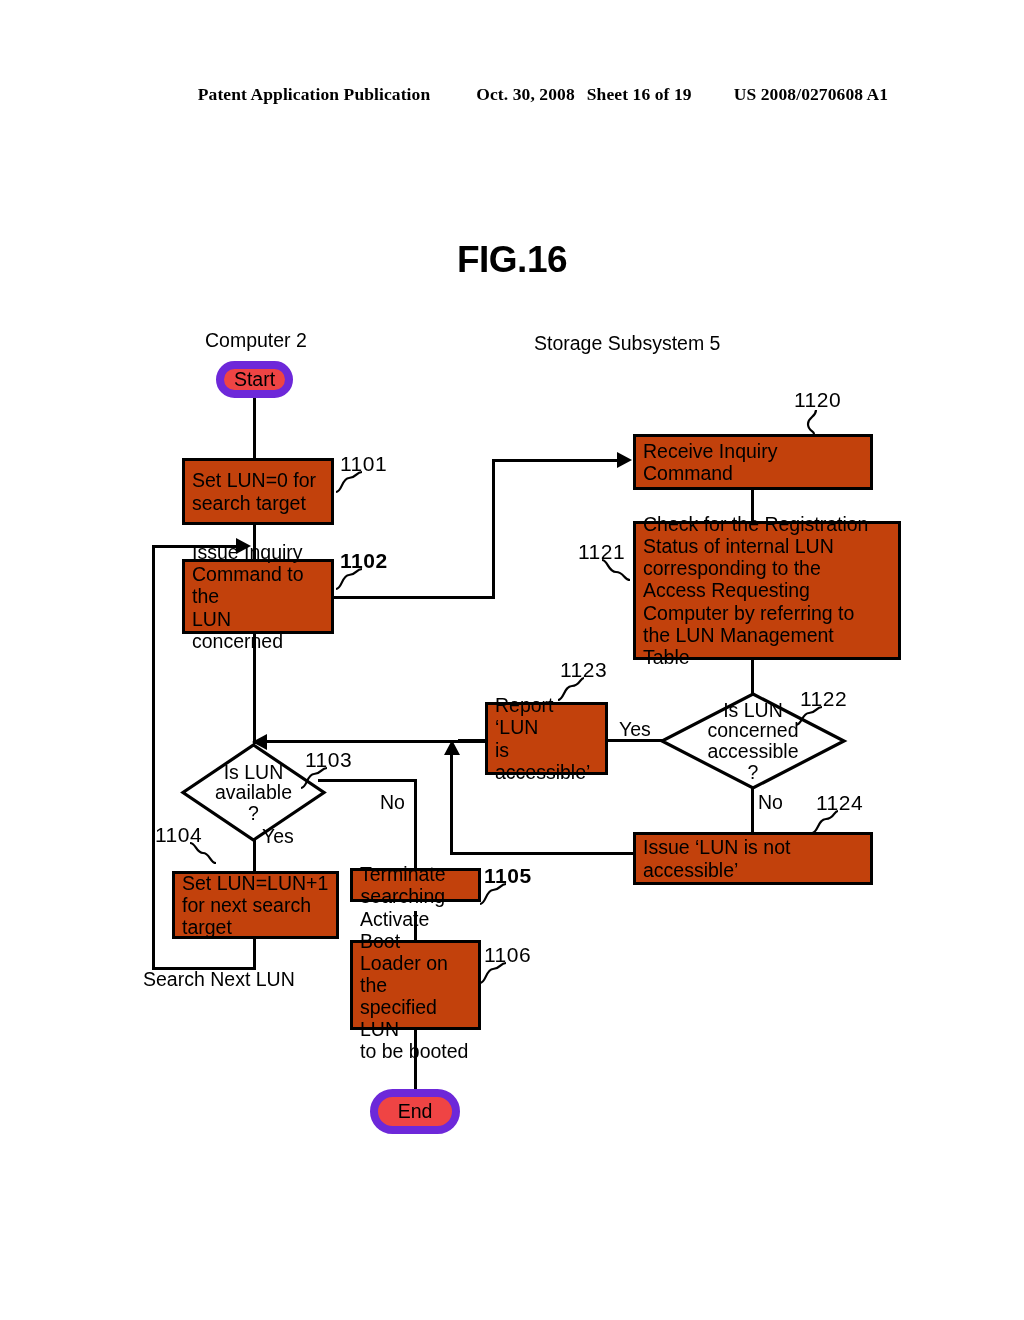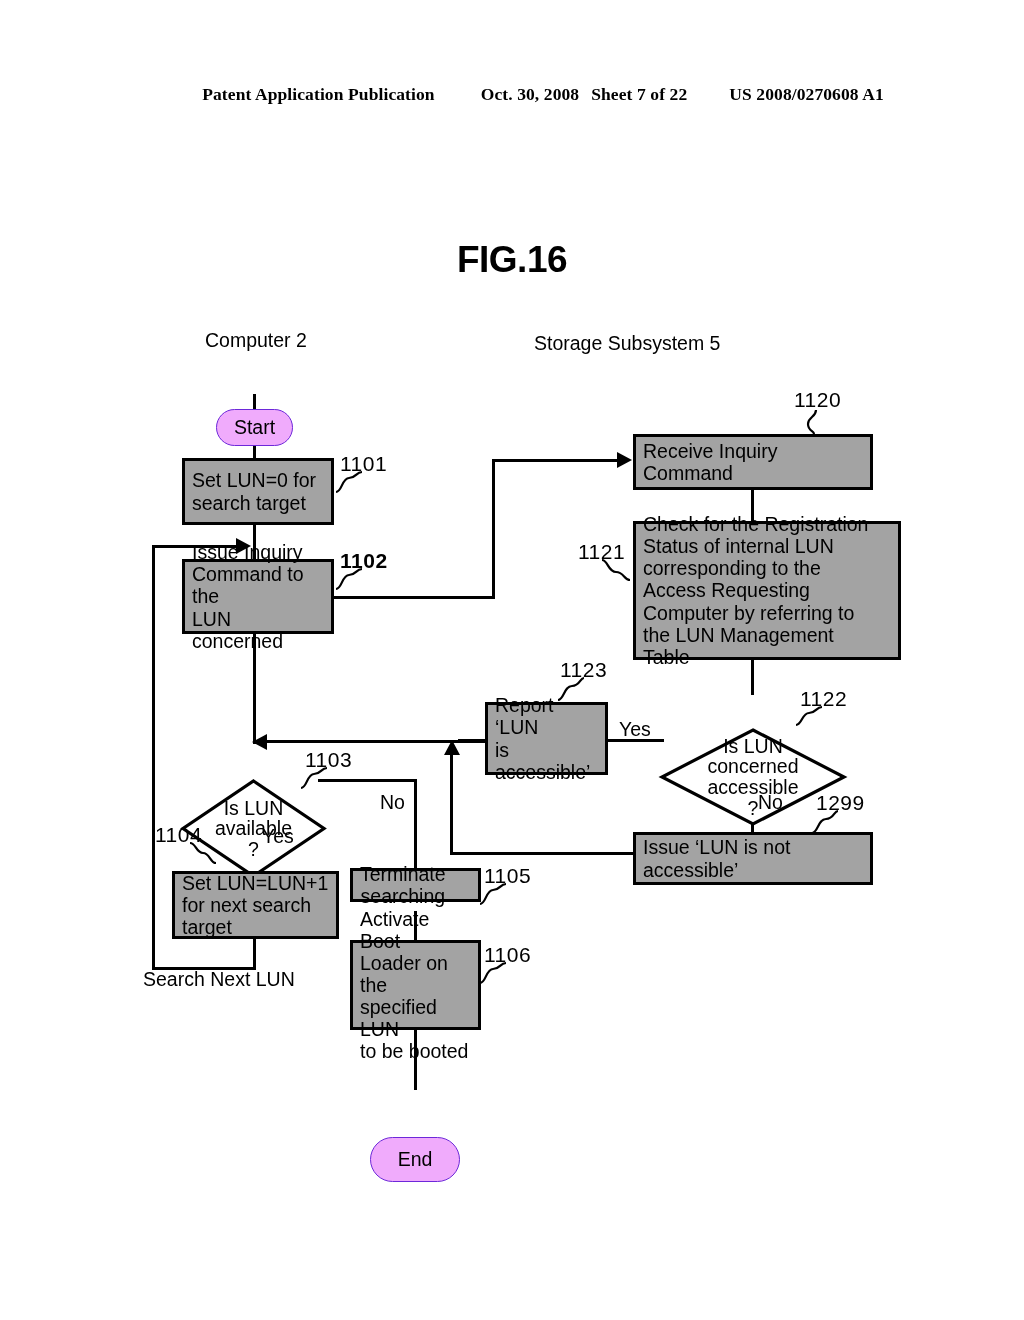--- a/index.html
+++ b/index.html
@@ -56,50 +56,48 @@
     white-space: nowrap;
   }
   #lane-computer { left: 205px; top: 329px; }
   #lane-storage  { left: 534px; top: 332px; }
 
   
   .node {
     position: absolute;
     box-sizing: border-box;
     border: 3px solid #000;
-    background: #a3a3a3;
+    background: #c2410c;
     display: flex;
     align-items: center;
     z-index: 3;
   }
   .node .node-text {
     font-size: 19.5px;
     line-height: 1.13;
     padding: 0 4px 0 7px;
     white-space: pre-line;
   }
   .terminator {
     position: absolute;
     box-sizing: border-box;
-    border: 1px solid #6d28d9;
+    border: 8px solid #6d28d9;
     border-radius: 26px;
-    background: #f0abfc;
+    background: #ef4444;
     display: flex;
     align-items: center;
     justify-content: center;
     font-size: 19.5px;
     z-index: 3;
-    margin-top: 48px;
   }
 
   
   .decision {
     position: absolute;
     z-index: 3;
-    margin-top: 36px;
   }
   .decision svg {
     position: absolute;
     left: 0; top: 0;
     overflow: visible;
   }
   .decision .dec-text {
     position: absolute;
     left: 0; top: 0;
     width: 100%; height: 100%;
@@ -177,21 +175,21 @@
     white-space: nowrap;
     z-index: 4;
   }
 </style>
 </head>
 <body>
 
 <div id="page-header">
   <span class="h-pub">Patent Application Publication</span>
   <span class="h-date">Oct. 30, 2008</span>
-  <span class="h-sheet">Sheet 7 of 22</span>
+  <span class="h-sheet">Sheet 16 of 19</span>
   <span class="h-num">US 2008/0270608 A1</span>
 </div>
 
 <div id="fig-title">FIG.16</div>
 
 <div class="lane-caption" id="lane-computer">Computer 2</div>
 <div class="lane-caption" id="lane-storage">Storage Subsystem 5</div>
 
 <div class="line v" style="left:253px; top:394px; height:66px;"></div>
 
@@ -335,21 +333,21 @@
 <div class="ref-num" style="left:305px; top:748px;">1103</div>
 <svg class="leader" style="left:299px; top:766px;" width="32" height="26">
   <path d="M2,22 C8,22 8,8 15,8 C22,8 22,2 28,2"></path>
 </svg>
 
 <div class="ref-num" style="left:155px; top:823px;">1104</div>
 <svg class="leader" style="left:188px; top:841px;" width="30" height="26">
   <path d="M2,2 C8,2 8,12 15,12 C22,12 22,22 28,22"></path>
 </svg>
 
-<div class="ref-num" style="left:484px; top:864px;">1105</div>
+<div class="ref-num" style="left:484px; top:864px;font-weight:bold;">1105</div>
 <svg class="leader" style="left:478px; top:882px;" width="30" height="26">
   <path d="M2,22 C8,22 8,8 15,8 C22,8 22,2 28,2"></path>
 </svg>
 
 <div class="ref-num" style="left:484px; top:943px;">1106</div>
 <svg class="leader" style="left:478px; top:961px;" width="30" height="26">
   <path d="M2,22 C8,22 8,8 15,8 C22,8 22,2 28,2"></path>
 </svg>
 
 <div class="ref-num" style="left:794px; top:388px;">1120</div>
@@ -365,16 +363,16 @@
 <div class="ref-num" style="left:800px; top:687px;">1122</div>
 <svg class="leader" style="left:794px; top:705px;" width="30" height="24">
   <path d="M2,20 C8,20 8,8 15,8 C22,8 22,2 28,2"></path>
 </svg>
 
 <div class="ref-num" style="left:560px; top:658px;">1123</div>
 <svg class="leader" style="left:556px; top:676px;" width="30" height="26">
   <path d="M2,24 C8,24 8,10 16,10 C24,10 24,2 28,2"></path>
 </svg>
 
-<div class="ref-num" style="left:816px; top:791px;">1299</div>
+<div class="ref-num" style="left:816px; top:791px;">1124</div>
 <svg class="leader" style="left:810px; top:809px;" width="30" height="26">
   <path d="M2,24 C8,24 8,10 16,10 C24,10 24,2 28,2"></path>
 </svg>
 
 </body></html>

